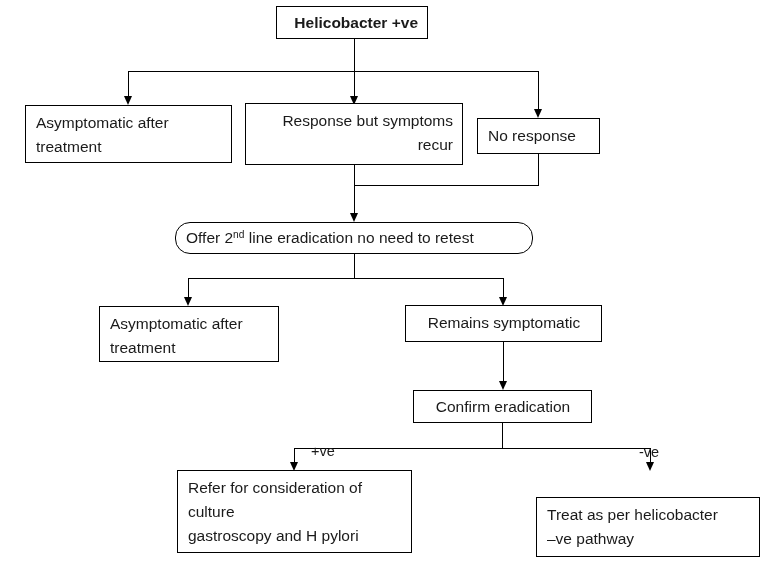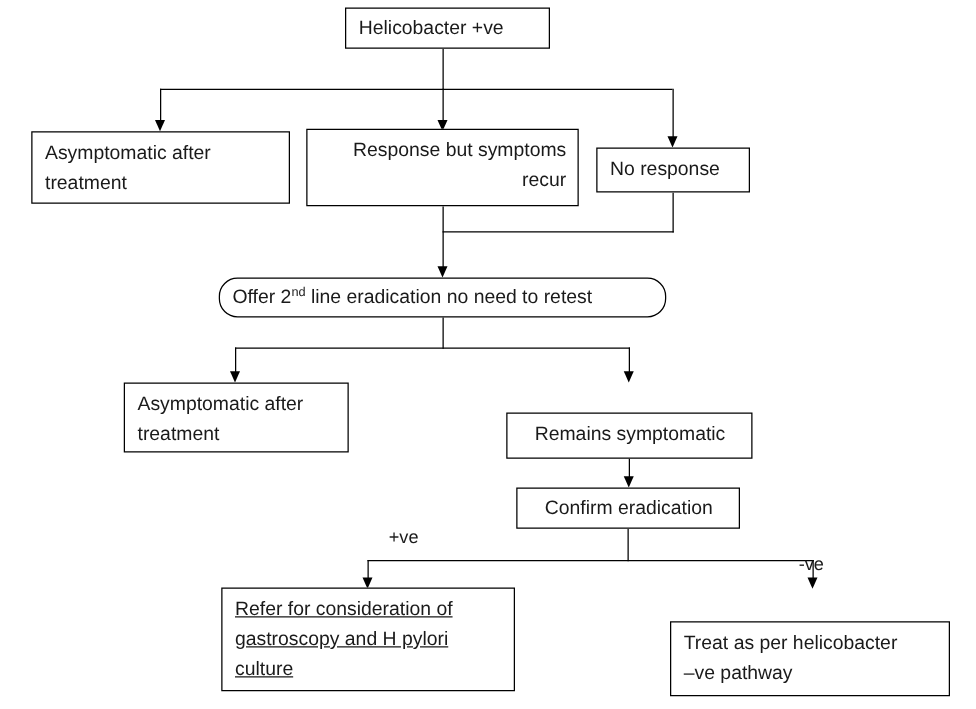--- a/index.html
+++ b/index.html
@@ -61,21 +61,21 @@
     color: #1a1a1a;
     z-index: 3;
     white-space: nowrap;
   }
 </style>
 </head>
 <body>
 
 <div id="canvas">
 
-  <div class="node vcenter" style="left:276px; top:6px; width:164px; height:33px; justify-content:flex-start;">
+  <div class="node vcenter" style="left:276px; top:6px; width:152px; height:33px; justify-content:flex-end;font-weight:bold;">
     <span>Helicobacter  +ve</span>
   </div>
 
   <div class="edge v" style="left:354px; top:39px; height:33px;"></div>
 
   <div class="edge h" style="left:128px; top:71px; width:410px;"></div>
 
   <div class="edge v" style="left:128px; top:71px; height:27px;"></div>
   <div class="arrow" style="left:124px; top:96px;"></div>
 
@@ -114,45 +114,45 @@
   <div class="edge v" style="left:188px; top:278px; height:22px;"></div>
   <div class="arrow" style="left:184px; top:297px;"></div>
   <div class="edge v" style="left:503px; top:278px; height:22px;"></div>
   <div class="arrow" style="left:499px; top:297px;"></div>
 
   <div class="node" style="left:99px; top:306px; width:180px; height:56px;">
     <div>Asymptomatic after</div>
     <div>treatment</div>
   </div>
 
-  <div class="node vcenter" style="left:405px; top:305px; width:197px; height:37px; justify-content:center;margin-top:25px;">
+  <div class="node vcenter" style="left:405px; top:305px; width:197px; height:37px; justify-content:center;">
     <span>Remains symptomatic</span>
   </div>
 
   <div class="edge v" style="left:503px; top:342px; height:40px;"></div>
   <div class="arrow" style="left:499px; top:381px;"></div>
 
   <div class="node vcenter" style="left:413px; top:390px; width:179px; height:33px; justify-content:center;">
     <span>Confirm eradication</span>
   </div>
 
   <div class="edge v" style="left:502px; top:423px; height:26px;"></div>
   <div class="edge h" style="left:294px; top:448px; width:357px;"></div>
   <div class="edge v" style="left:294px; top:448px; height:18px;"></div>
   <div class="arrow" style="left:290px; top:462px;"></div>
   <div class="edge v" style="left:650px; top:448px; height:18px;"></div>
   <div class="arrow" style="left:646px; top:462px;"></div>
 
-  <div class="elabel" style="left:311px; top:422px;">+ve</div>
+  <div class="elabel" style="left:311px; top:443px;">+ve</div>
   <div class="elabel" style="left:639px; top:444px;">-ve</div>
 
-  <div class="node" style="left:177px; top:470px; width:235px; height:83px;text-decoration:underline;">
+  <div class="node" style="left:177px; top:470px; width:235px; height:83px;">
     <div>Refer for consideration of</div>
+    <div>culture</div>
     <div>gastroscopy and H pylori</div>
-    <div>culture</div>
   </div>
 
   <div class="node" style="left:536px; top:470px; width:224px; height:60px;margin-top:27px;">
     <div>Treat as per helicobacter</div>
     <div>–ve pathway</div>
   </div>
 
 </div>
 
 </body></html>

